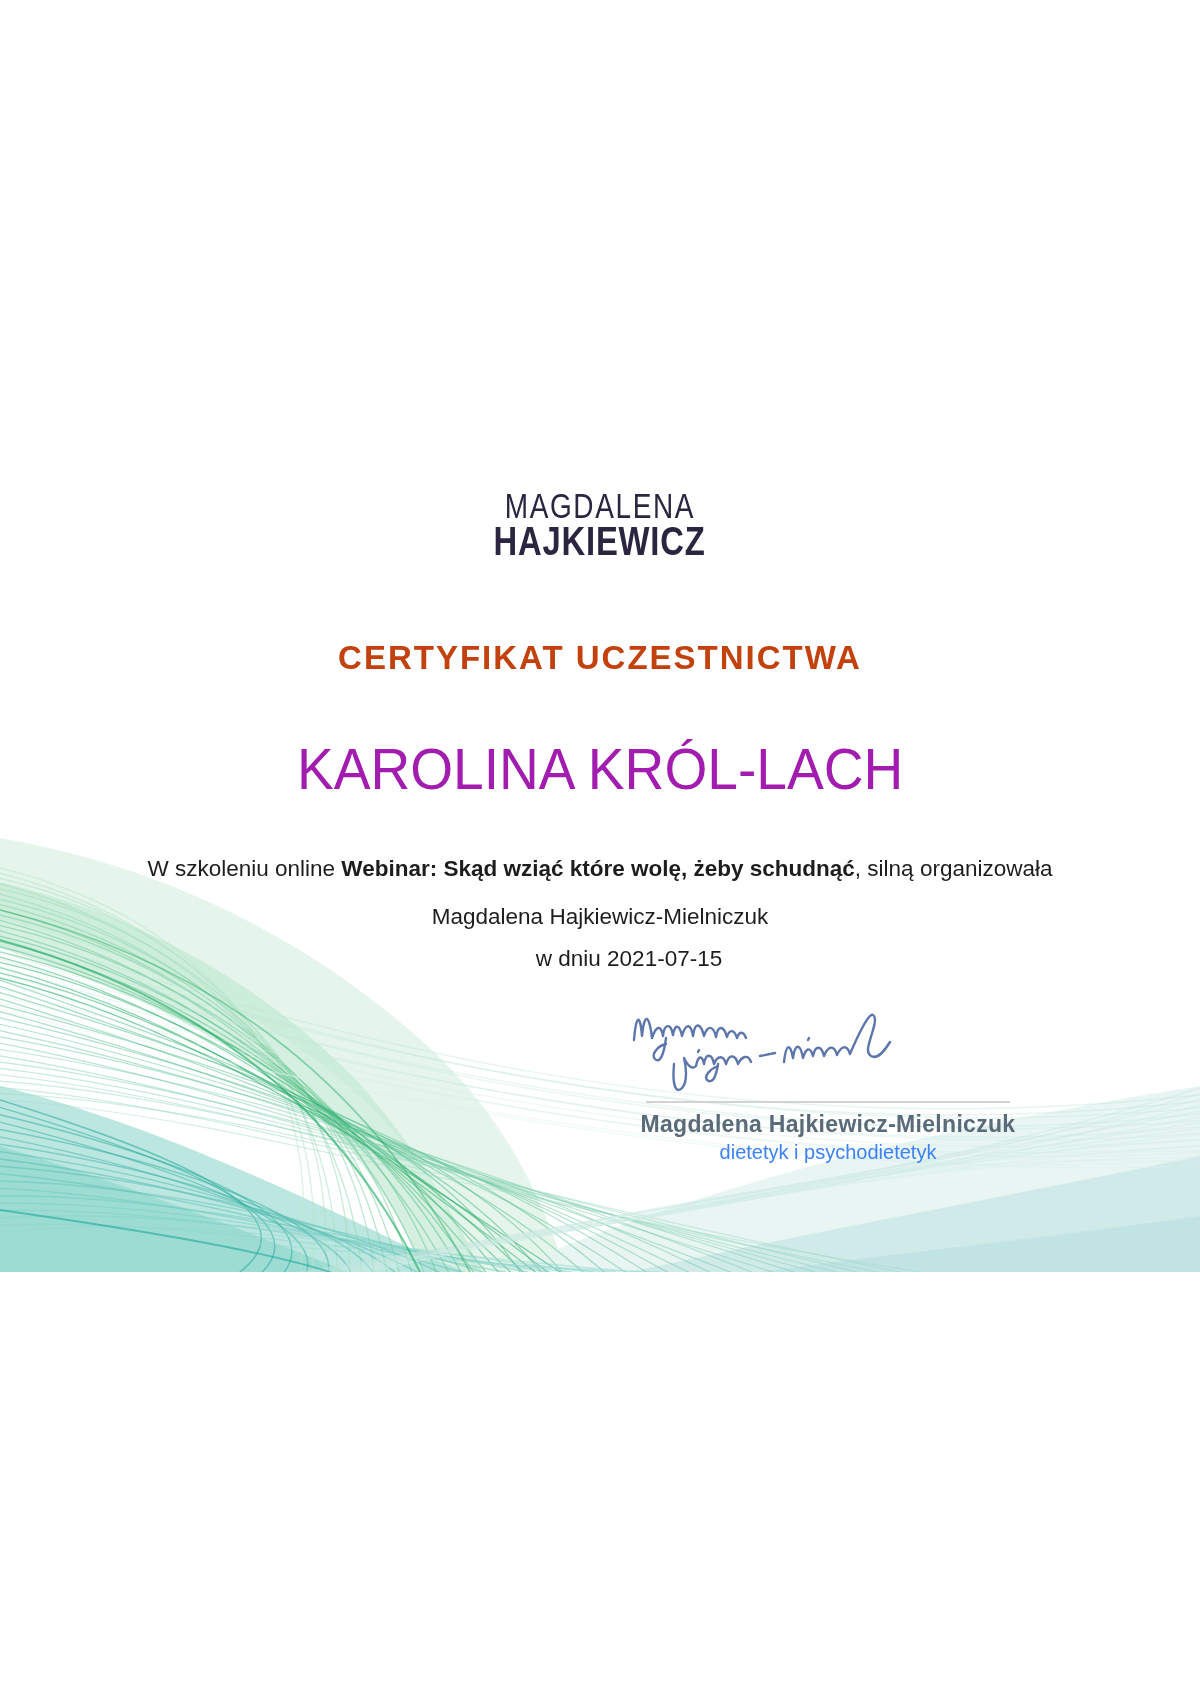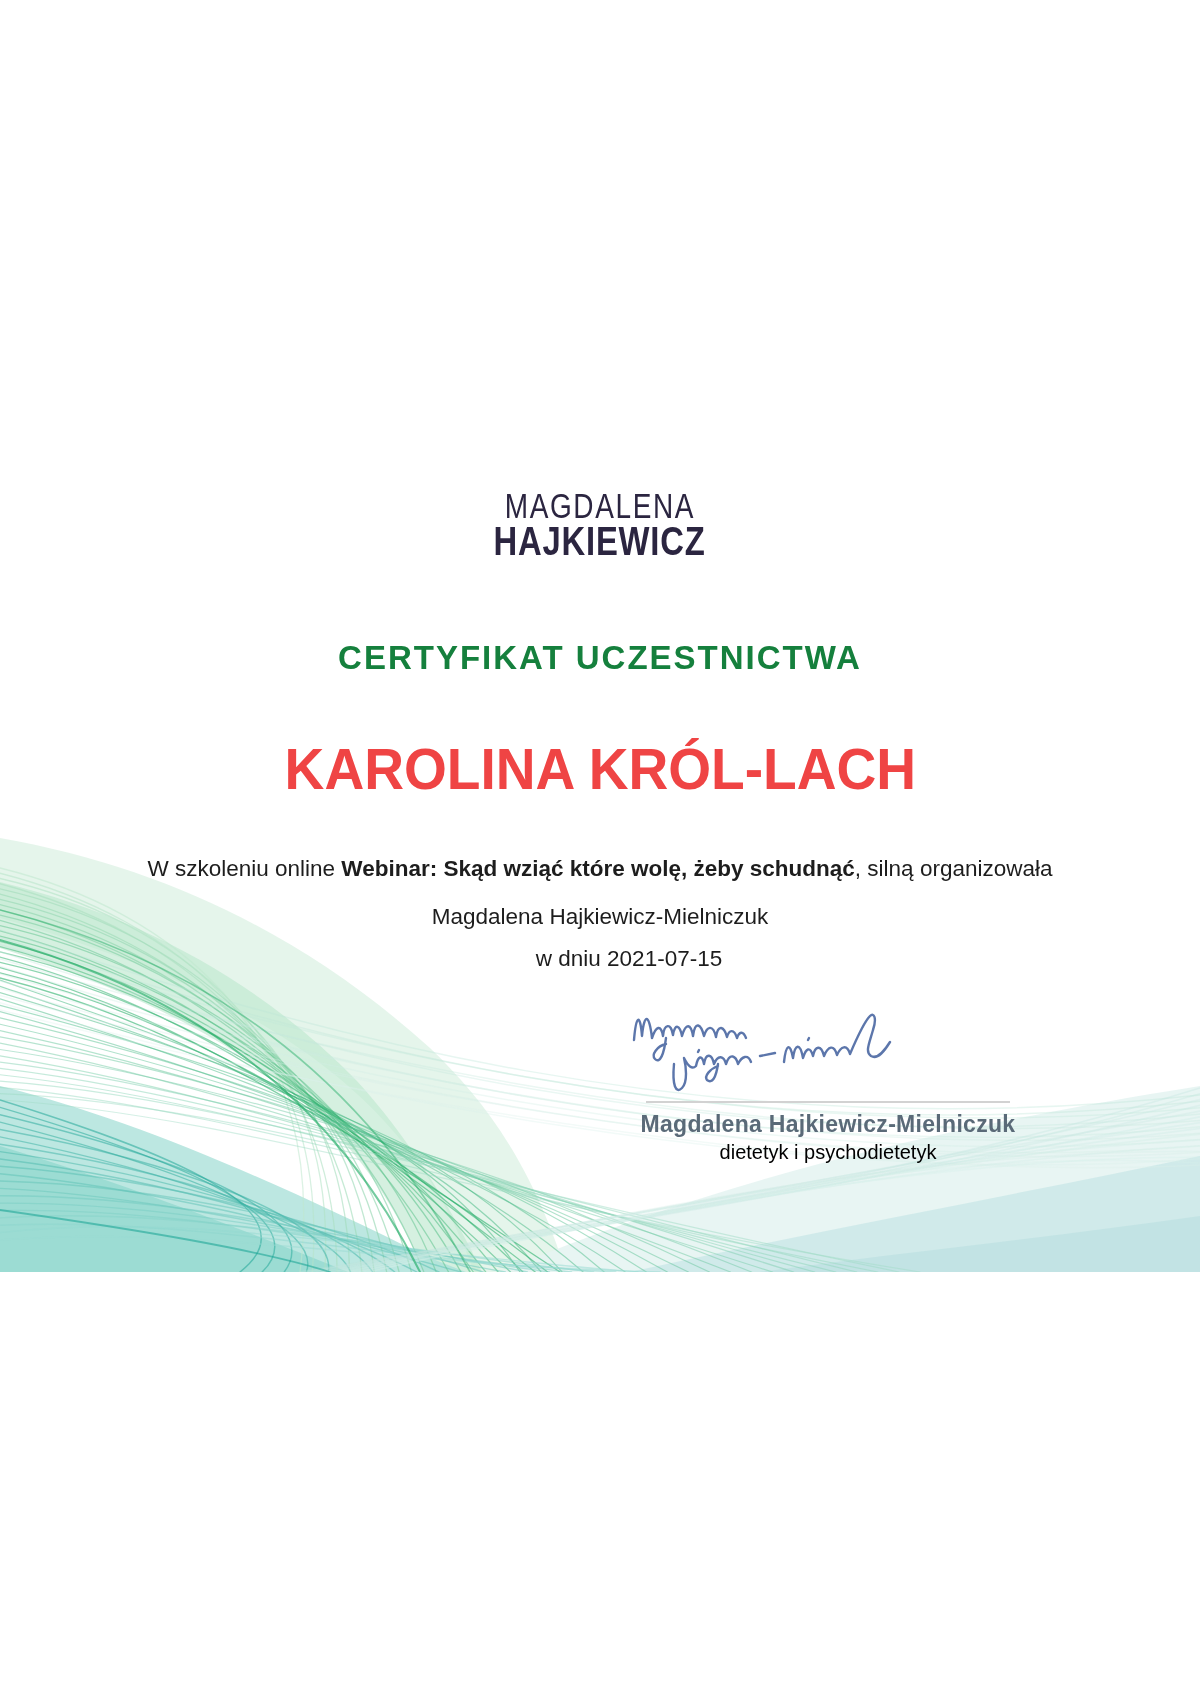--- a/index.html
+++ b/index.html
@@ -23,26 +23,26 @@
     top:518px;
     font-size:41px;font-weight:700;letter-spacing:1px;
     color:#2b2540;
   }
   .condensed{display:inline-block;transform:scaleX(.8);transform-origin:50% 50%;}
 
   
   .cert-title{
     top:639px;
     font-size:33px;font-weight:700;letter-spacing:2px;
-    color:#15803d;
+    color:#c2410c;
   }
   .recipient{
     top:735px;
-    font-size:58px;font-weight:700;letter-spacing:0px;
-    color:#ef4444;
+    font-size:58px;font-weight:400;letter-spacing:0px;
+    color:#a21caf;
   }
   .cond92{display:inline-block;transform:scaleX(.95);transform-origin:50% 50%;}
 
   
   .body-line{color:#1d1d1d;font-size:22.5px;font-weight:400;}
   .bl1{top:856px;}
   .bl2{top:904px;}
   .bl3{top:946px;margin-left:29px;}
   .body-line b{font-weight:700;}
 
@@ -51,21 +51,21 @@
   .sign-rule{
     left:646px;top:1101px;width:364px;height:2px;
     background:#d2d2d2;
   }
   .sign-name{
     left:628px;top:1111px;width:400px;text-align:center;
     font-size:23px;font-weight:700;color:#5a6a78;letter-spacing:.3px;
   }
   .sign-role{
     left:628px;top:1141px;width:400px;text-align:center;
-    font-size:20px;font-weight:400;color:#000000;
+    font-size:20px;font-weight:400;color:#3b82f6;
   }
 
   
   .wave-wrap{left:0;top:790px;width:1200px;height:482px;}
 </style>
 </head>
 <body>
 
 <div class="page">
 

